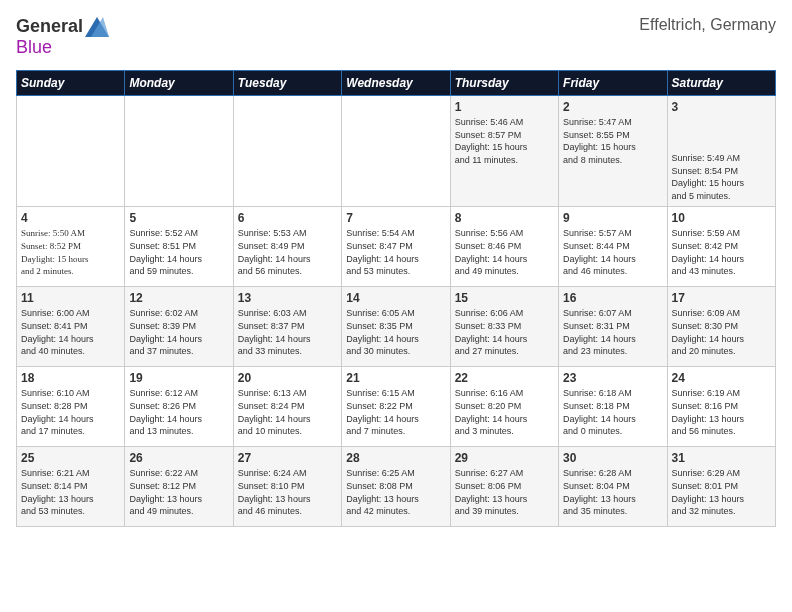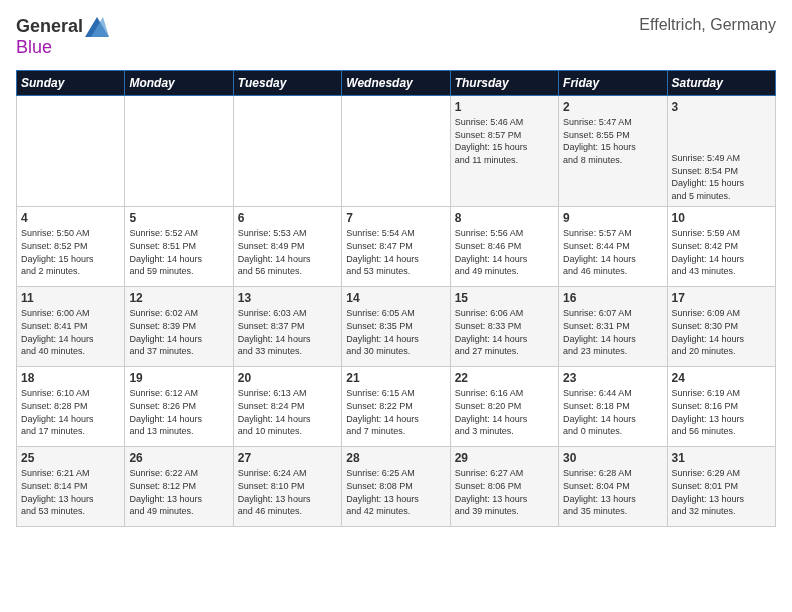--- a/index.html
+++ b/index.html
@@ -150,21 +150,21 @@
           <span class="day-num">3</span>
           <div class="day-info" style="white-space: pre-line; margin-top: 38px;">Sunrise: 5:49 AM
 Sunset: 8:54 PM
 Daylight: 15 hours
 and 5 minutes.</div>
         </td>
       </tr>
       <tr>
         <td>
           <span class="day-num">4</span>
-          <div class="day-info" style="white-space: pre-line;">Sunrise: 5:50 AM
+          <div class="day-info" style="white-space: pre-line; font-family: Liberation Serif, serif;">Sunrise: 5:50 AM
 Sunset: 8:52 PM
 Daylight: 15 hours
 and 2 minutes.</div>
         </td>
         <td>
           <span class="day-num">5</span>
           <div class="day-info" style="white-space: pre-line;">Sunrise: 5:52 AM
 Sunset: 8:51 PM
 Daylight: 14 hours
 and 59 minutes.</div>
@@ -287,21 +287,21 @@
         </td>
         <td>
           <span class="day-num">22</span>
           <div class="day-info" style="white-space: pre-line;">Sunrise: 6:16 AM
 Sunset: 8:20 PM
 Daylight: 14 hours
 and 3 minutes.</div>
         </td>
         <td>
           <span class="day-num">23</span>
-          <div class="day-info" style="white-space: pre-line;">Sunrise: 6:44 AM
+          <div class="day-info" style="white-space: pre-line;">Sunrise: 6:18 AM
 Sunset: 8:18 PM
 Daylight: 14 hours
 and 0 minutes.</div>
         </td>
         <td>
           <span class="day-num">24</span>
           <div class="day-info" style="white-space: pre-line;">Sunrise: 6:19 AM
 Sunset: 8:16 PM
 Daylight: 13 hours
 and 56 minutes.</div>

